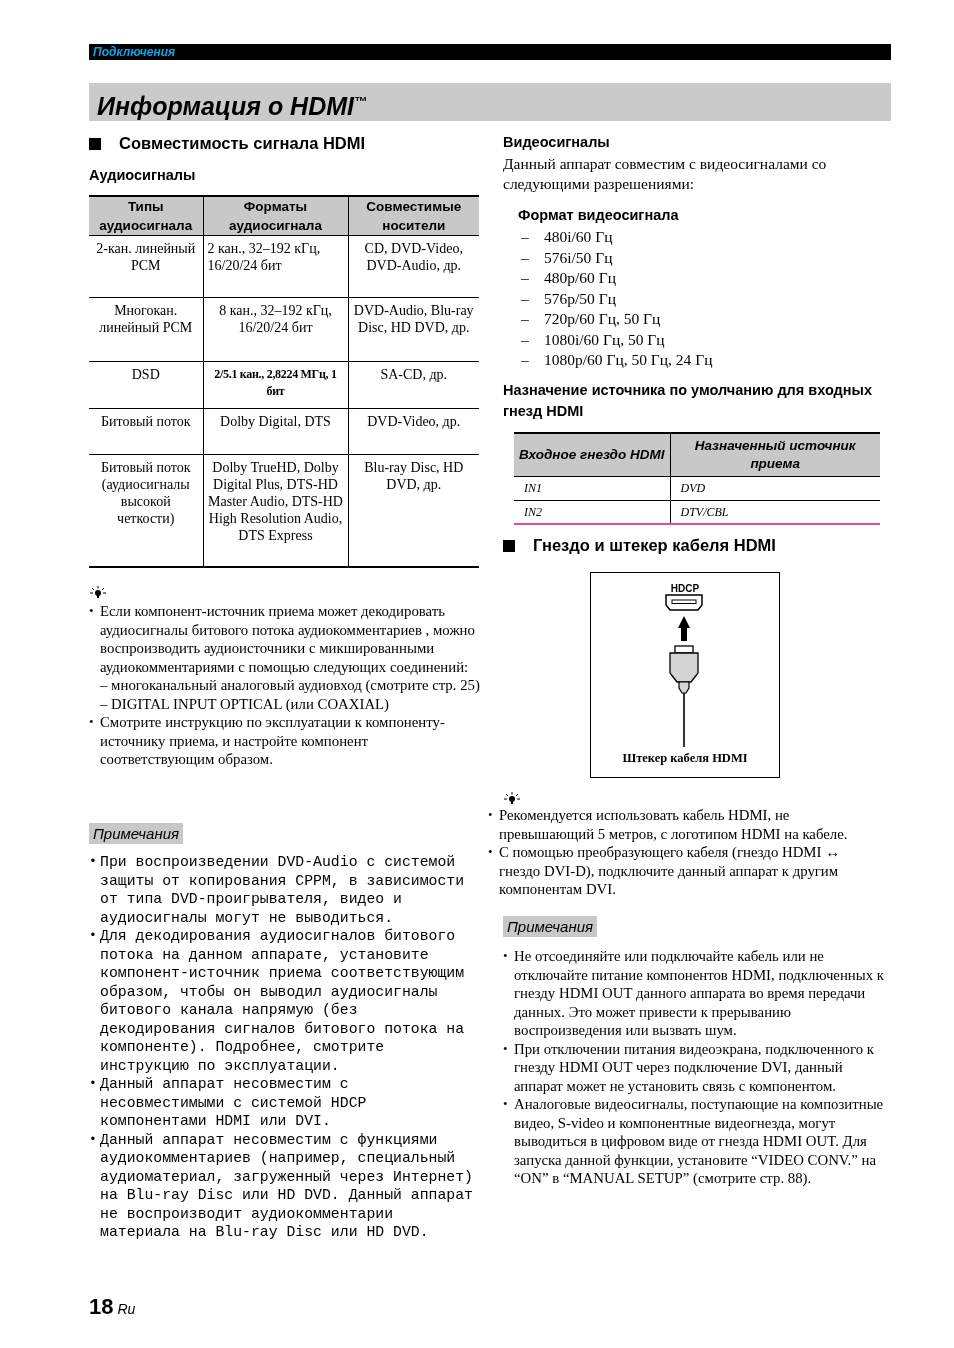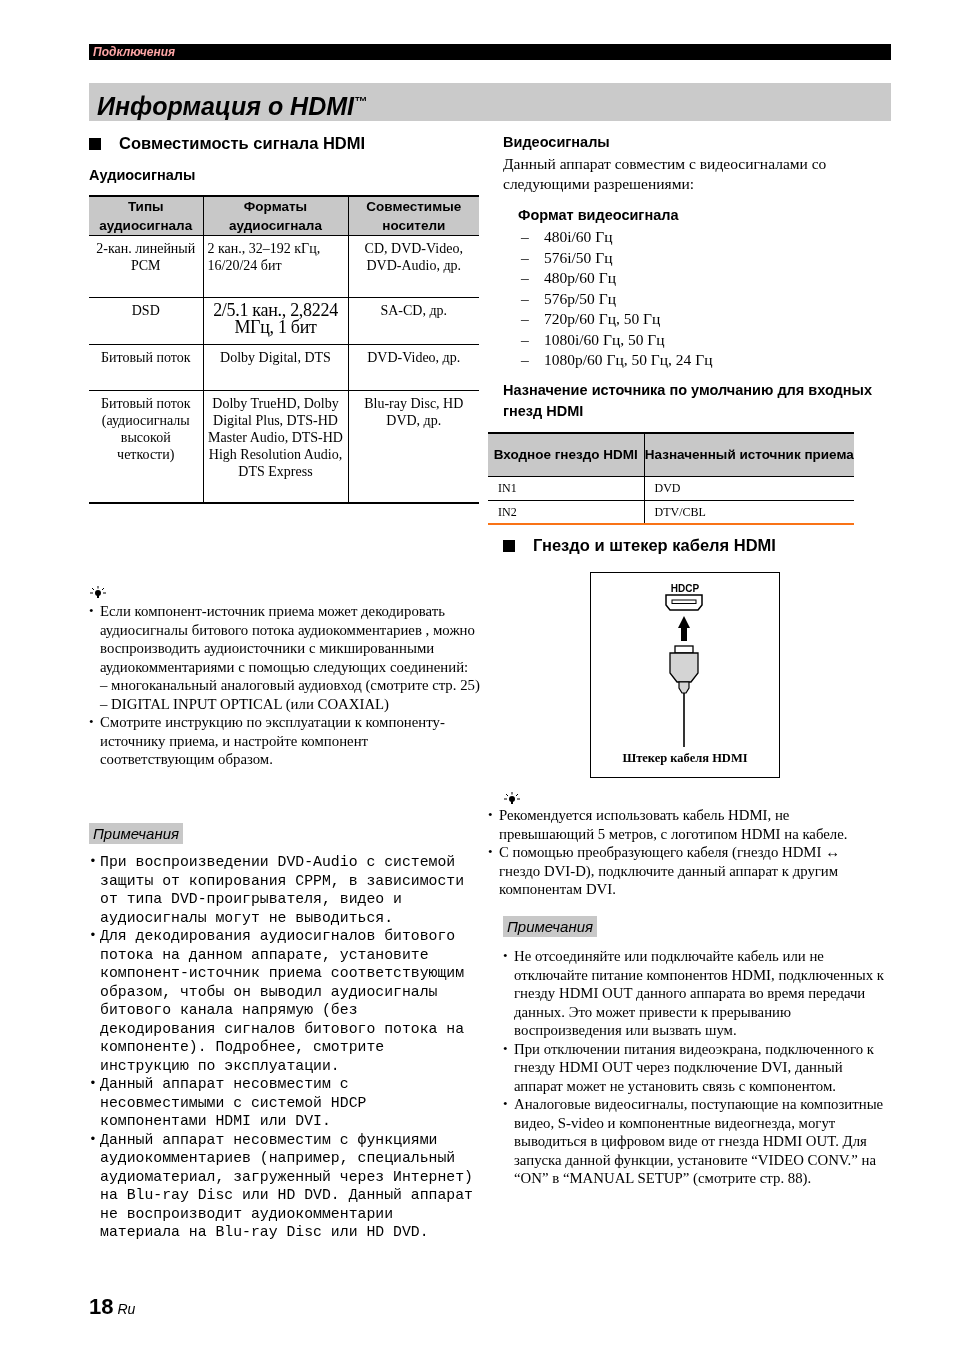--- a/index.html
+++ b/index.html
@@ -1,21 +1,21 @@
 <!DOCTYPE html>
 <html><head>
   <meta charset="utf-8">
   <style>
     * { box-sizing: border-box; margin: 0; padding: 0; }
     html, body { width: 954px; height: 1348px; background: #ffffff; }
     body { position: relative; font-family: "Liberation Serif", serif; color: #000; }
 
     .section-bar {
       position: absolute; left: 89px; top: 44px; width: 802px; height: 16px;
-      background: #000; color: #fca5a5;
+      background: #000; color: #0ea5e9;
       font-family: "Liberation Sans", sans-serif; font-weight: bold; font-style: italic;
       font-size: 12px; line-height: 16px; padding-left: 4px;
     }
     .title-bar {
       position: absolute; left: 89px; top: 83px; width: 802px; height: 38px;
       background: #cacaca;
       font-family: "Liberation Sans", sans-serif; font-weight: bold; font-style: italic;
       font-size: 25px; line-height: 38px; padding-left: 8px;
     }
     .title-bar sup { font-size: 13px; vertical-align: 9px; font-style: italic; }
@@ -42,21 +42,21 @@
       font-size: 13.5px; line-height: 19px; height: 36px; vertical-align: middle; text-align: center;
       border-bottom: 1px solid #000;
     }
     .audio-table td {
       font-size: 14px; line-height: 17px; vertical-align: top; padding: 4px 4px 8px 4px;
       border-bottom: 1px solid #000;
     }
     .audio-table th + th, .audio-table td + td { border-left: 1px solid #000; }
     .audio-table td.c { text-align: center; }
     .audio-table td.l { text-align: left; }
-    .audio-table td.small { font-size: 18px; letter-spacing: -0.3px; }
+    .audio-table td.small { font-size: 12px; letter-spacing: -0.3px; font-weight: bold; }
     .r1 td { height: 62px; }
     .r2 td { height: 64px; }
     .r3 td { height: 46px; }
     .r4 td { height: 46px; }
     .r5 td { height: 112px; }
 
     .tip-icon { position: absolute; width: 18px; height: 14px; }
 
     ul.bullets { position: absolute; list-style: none; font-size: 14.8px; line-height: 18.5px; }
     ul.bullets li { position: relative; padding-left: 11px; }
@@ -67,22 +67,22 @@
       position: absolute; background: #c8c8c8;
       font-family: "Liberation Sans", sans-serif; font-weight: normal; font-style: italic;
       font-size: 15px; line-height: 21px; padding: 0 4px;
     }
 
     .format-list { position: absolute; list-style: none; font-size: 15.5px; line-height: 20.5px; }
     .format-list li { position: relative; padding-left: 26px; }
     .format-list li::before { content: "–"; position: absolute; left: 3px; top: 0; }
 
     .hdmi-table {
-      position: absolute; left: 488px; top: 432px; width: 366px;
-      border-top: 2px solid #000; border-bottom: 2px solid #f97316;
+      position: absolute; left: 514px; top: 432px; width: 366px;
+      border-top: 2px solid #000; border-bottom: 2px solid #ec4899; font-style: italic;
     }
     .hdmi-table th {
       background: #c8c8c8; font-family: "Liberation Sans", sans-serif; font-weight: bold;
       font-size: 13.5px; line-height: 18px; height: 43px; text-align: center; vertical-align: middle;
     }
     .hdmi-table td {
       font-size: 12px; line-height: 22px; padding-left: 10px; height: 24px;
       border-top: 1px solid #000;
     }
     .hdmi-table th + th, .hdmi-table td + td { border-left: 1px solid #000; }
@@ -133,20 +133,25 @@
       <th>Типы аудиосигнала</th>
       <th>Форматы аудиосигнала</th>
       <th>Совместимые носители</th>
     </tr>
   </thead>
   <tbody>
     <tr class="r1">
       <td class="c">2-кан. линейный PCM</td>
       <td class="l">2 кан., 32–192 кГц, 16/20/24 бит</td>
       <td class="c">CD, DVD-Video, DVD-Audio, др.</td>
+    </tr>
+    <tr class="r2">
+      <td class="c">Многокан. линейный PCM</td>
+      <td class="c">8 кан., 32–192 кГц, 16/20/24 бит</td>
+      <td class="c">DVD-Audio, Blu-ray Disc, HD DVD, др.</td>
     </tr>
     <tr class="r3">
       <td class="c">DSD</td>
       <td class="c small">2/5.1 кан., 2,8224 МГц, 1 бит</td>
       <td class="c">SA-CD, др.</td>
     </tr>
     <tr class="r4">
       <td class="c">Битовый поток</td>
       <td class="c">Dolby Digital, DTS</td>
       <td class="c">DVD-Video, др.</td>

